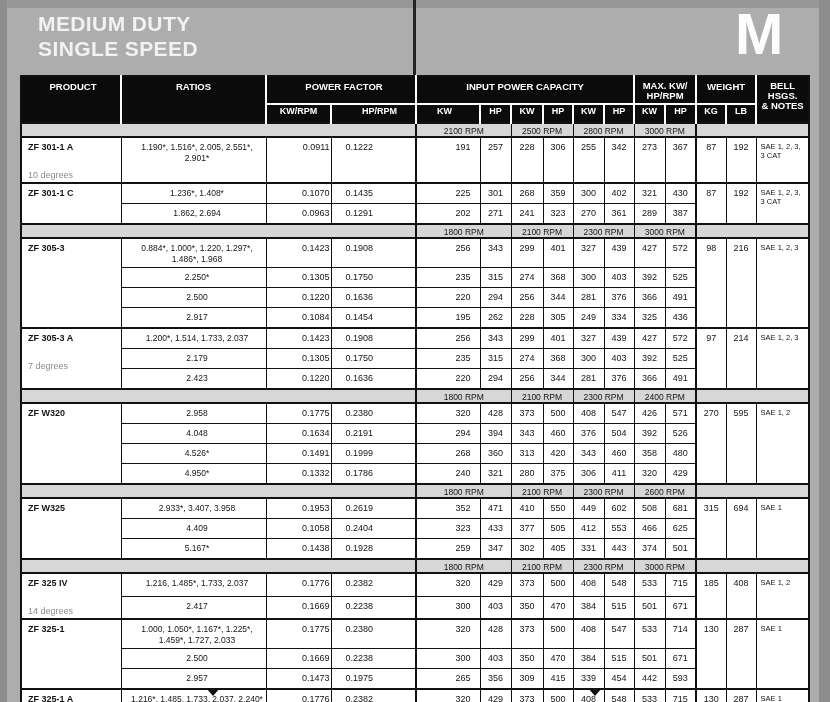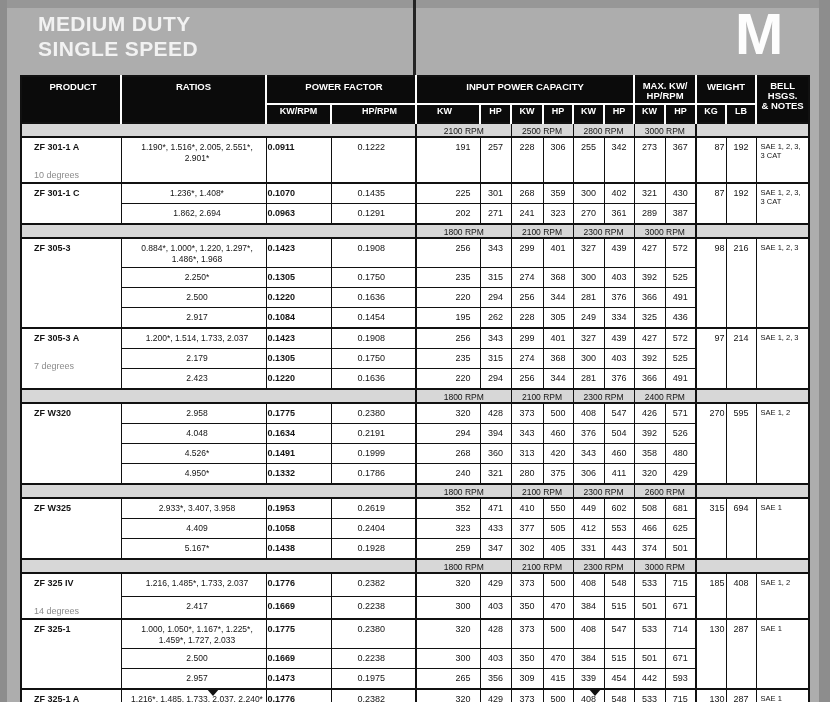--- a/index.html
+++ b/index.html
@@ -23,29 +23,29 @@
   td.wb{border-bottom:2px solid #fff;}
   td.hprod{text-align:left;padding-left:6px;}
   td.hpf{text-align:left;padding-left:8px;}
   td.two{font-size:8.5px;line-height:10px;}
   td.hbell{font-size:8px;line-height:10px;}
   td.hkw-wide{text-align:right;padding-right:9px;}
   td.hhpr{text-align:left;padding-left:14px;}
   
   tbody td{font-size:9px;color:#141414;vertical-align:top;padding:4px 1px 2px;
            border-left:1px solid #111;height:13px;}
-  tbody td.c0{border-left:none;text-align:left;padding:4px 4px 2px 12px;}
+  tbody td.c0{border-left:none;text-align:left;padding:4px 4px 2px 6px;}
   .pname{font-weight:bold;font-size:9px;white-space:nowrap;}
   .psub{color:#8c8c8c;font-size:9px;margin-top:18px;}
   tbody td.c1{text-align:center;padding-left:8px;font-size:8.5px;line-height:11px;}
-  tbody td.c2{text-align:left;font-weight:bold;}
-  tbody td.c3{text-align:left;padding-left:26px;}
+  tbody td.c2{text-align:right;}
+  tbody td.c3{text-align:left;padding-left:14px;}
   tbody td.c4{text-align:right;padding-right:9px;border-left-width:2px;}
   tbody td.cn{text-align:center;}
-  tbody td.c12{border-left-width:2px;text-align:right;}
+  tbody td.c12{border-left-width:2px;text-align:center;}
   tbody td.c13{text-align:center;}
   tbody td.c14{font-size:7.5px;line-height:9px;text-align:left;padding:4px 2px 2px 4px;}
   tr.gfirst td{border-top:2px solid #111;}
   tr.inrow td{border-top:1px solid #111;}
   tr.band td{background:#d7d7d7;font-size:8.5px;text-align:center;vertical-align:middle;
              height:11px;padding:1px 0 0;border-top:2px solid #111;border-bottom:2px solid #111;
              border-left:none;}
   tr.band td.brpm{border-left:1px solid #111;}
   tr.band td.bthick{border-left:2px solid #111;}
   .tri{position:absolute;width:0;height:0;border-left:7px solid transparent;

